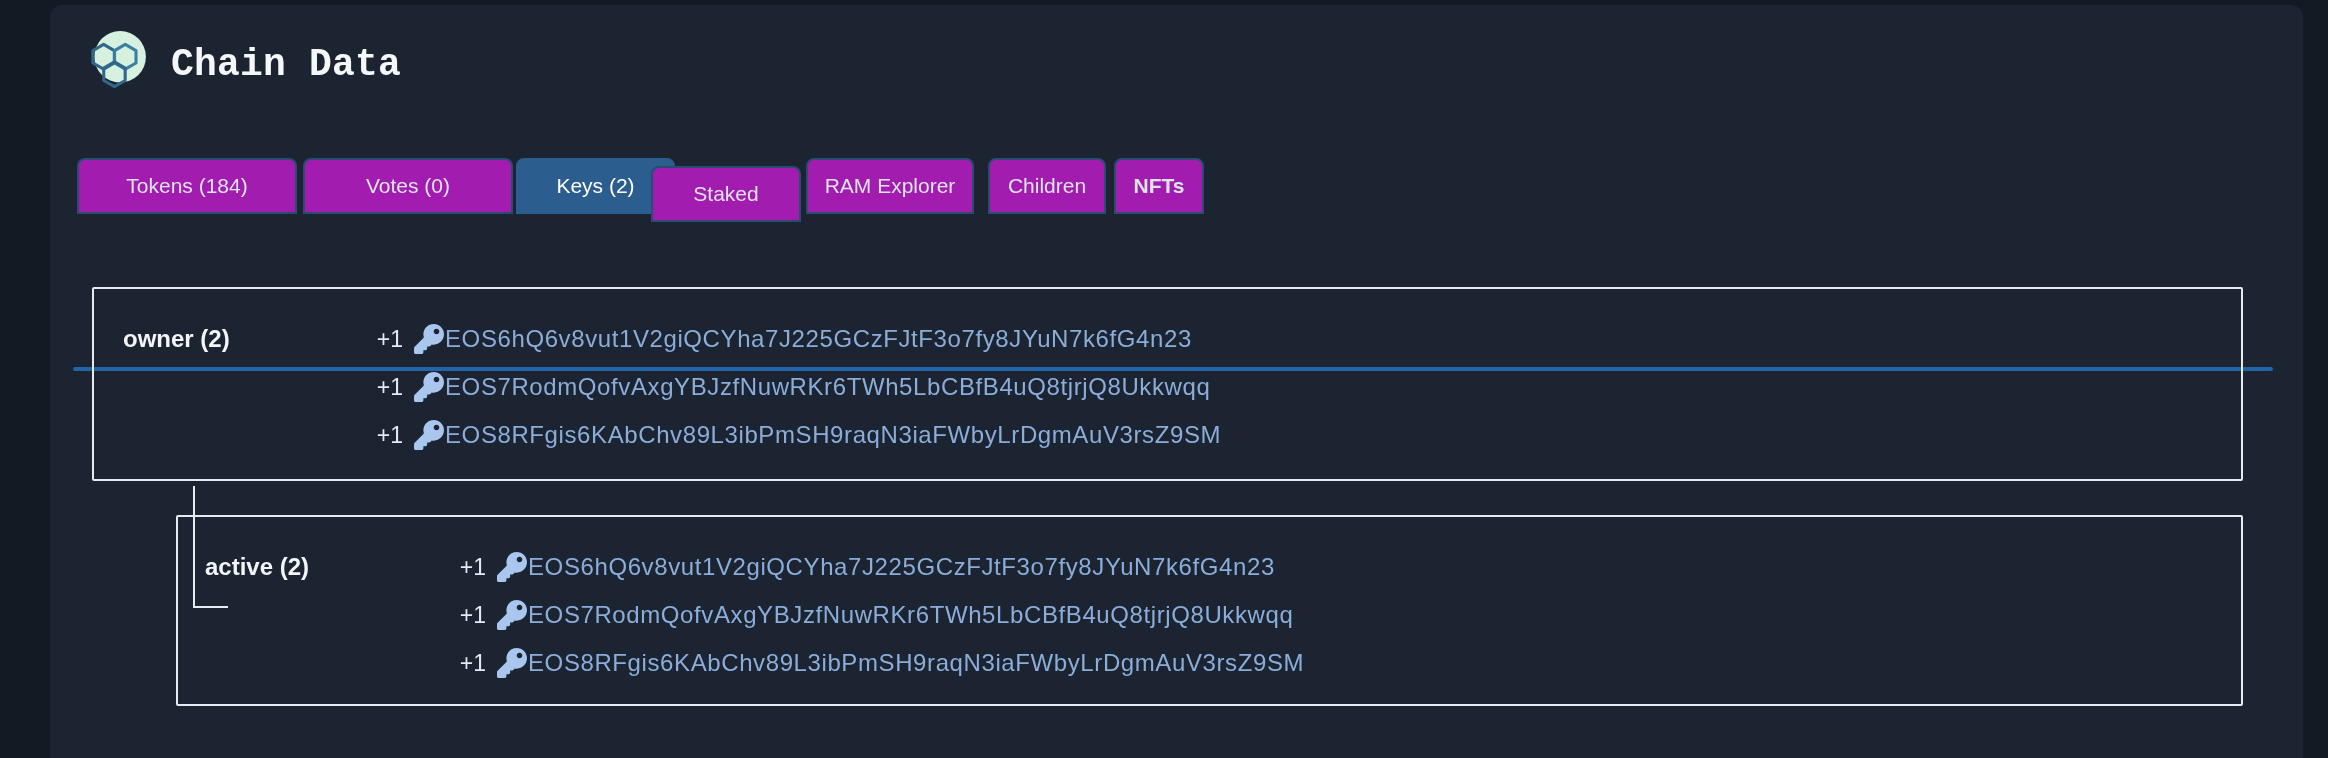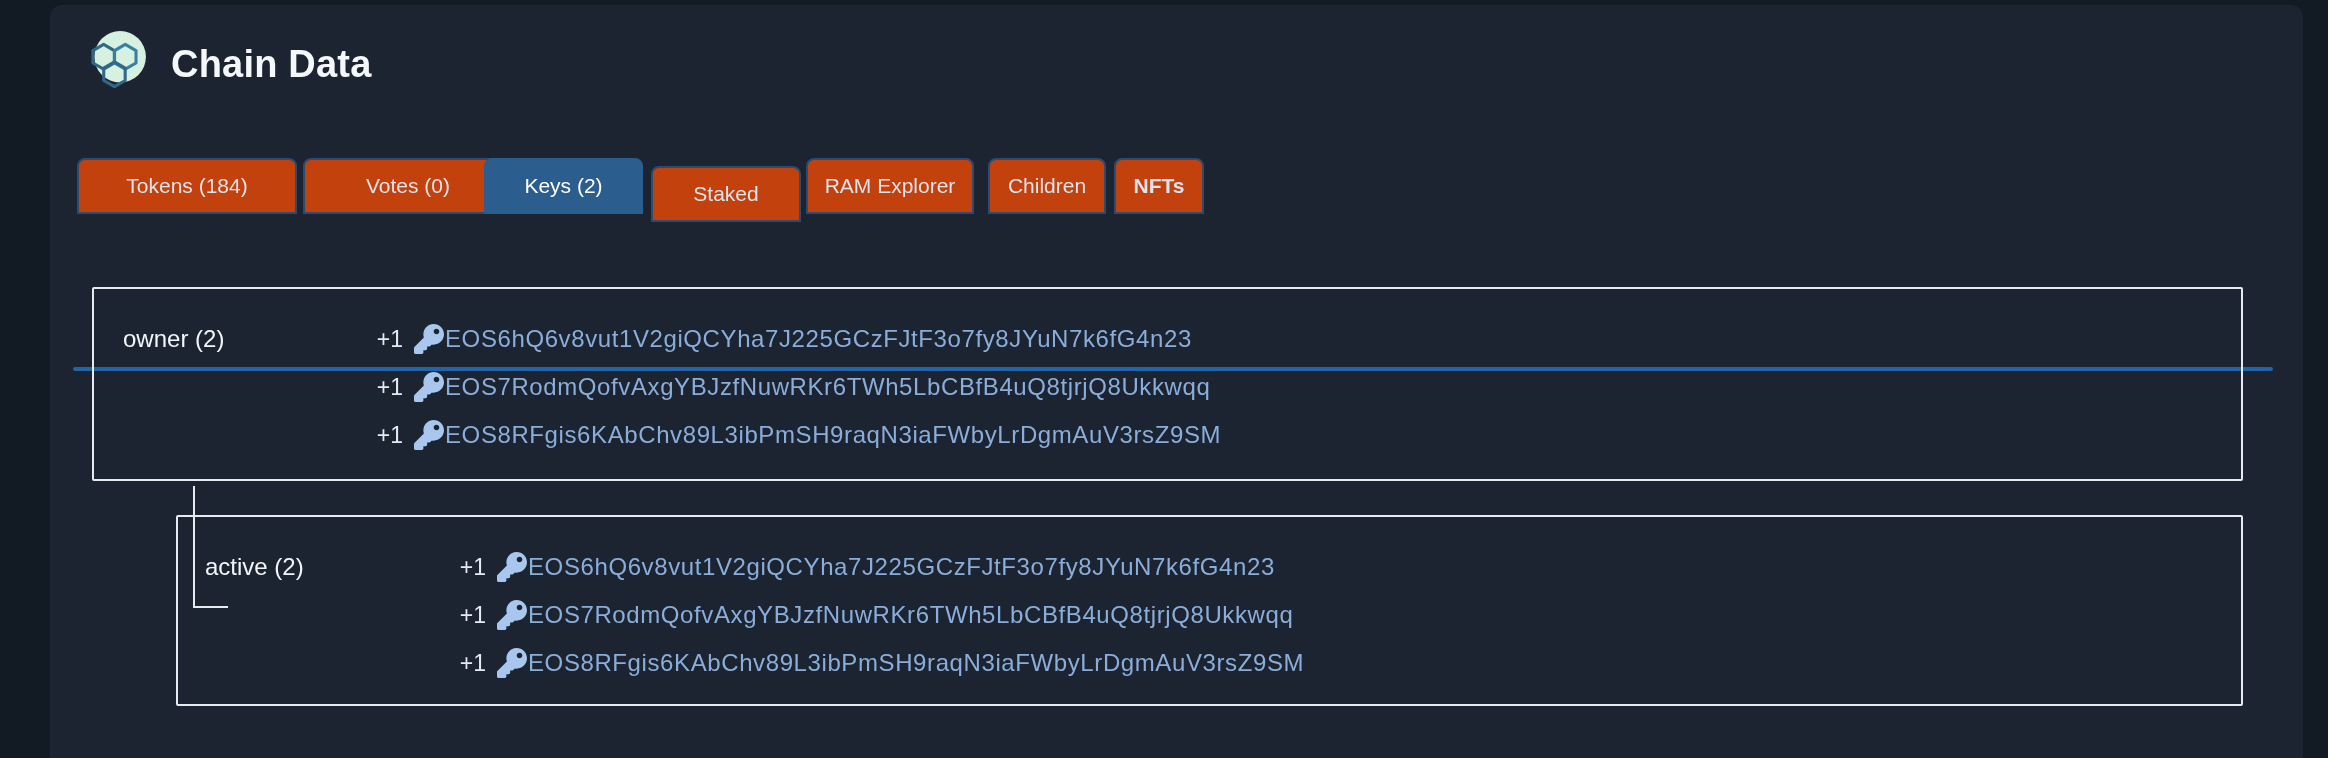--- a/index.html
+++ b/index.html
@@ -10,46 +10,46 @@
     -webkit-font-smoothing:antialiased;
   }
   .card{
     position:absolute;left:50px;top:5px;width:2253px;height:800px;
     background:#1b2430;border-radius:12px;
   }
   
   .header{position:absolute;left:33px;top:24px;height:70px;display:flex;align-items:center;}
   .logo{width:66px;height:66px;display:block;}
   .title{
-    margin-left:22px;font-size:38px;font-weight:700;color:#f5f8fa;letter-spacing:.2px;
+    margin-left:22px;font-size:38px;font-weight:700;color:#f5f8fa;letter-spacing:.2px;font-family:Liberation Mono, monospace;
   }
   
   .tabs{position:absolute;left:0;top:153px;width:2253px;height:60px;}
   .tab{
     position:absolute;top:0;height:56px;box-sizing:border-box;
-    background:#c2410c;border:2px solid #2b4b70;border-radius:8px 8px 0 0;
+    background:#a21caf;border:2px solid #2b4b70;border-radius:8px 8px 0 0;
     color:#dde4ec;font-size:21px;
     display:flex;align-items:center;justify-content:center;
     cursor:pointer;
   }
-  .tab.active{background:#2b5d8f;border-color:#2b5d8f;color:#ffffff;}
+  .tab.active{background:#2b5d8f;border-color:#2b5d8f;color:#ffffff;margin-left:32px;}
   .tab-underline{
     position:absolute;left:23px;top:209px;width:2200px;height:4px;
     background:#2164a8;border-radius:2px;
   }
   
   .perm-box{
     position:absolute;box-sizing:border-box;
     border:2px solid #e6ebf2;border-radius:2px;background:transparent;
   }
   .perm-box.owner{left:42px;top:282px;width:2151px;height:194px;}
   .perm-box.active-perm{left:126px;top:510px;width:2067px;height:191px;}
   .perm-label{
     position:absolute;top:33px;height:34px;line-height:34px;
-    font-size:24px;font-weight:400;color:#f2f6fa;
+    font-size:24px;font-weight:700;color:#f2f6fa;
   }
   .perm-box.owner .perm-label{left:29px;}
   .perm-box.active-perm .perm-label{left:27px;text-align:right;}
   .key-rows{position:absolute;top:33px;display:flex;flex-direction:column;gap:14px;}
   .perm-box.owner .key-rows{left:281px;}
   .perm-box.active-perm .key-rows{left:280px;}
   .key-row{display:flex;align-items:center;height:34px;}
   .key-weight{
     width:28px;text-align:right;font-size:23px;color:#e4eaf1;flex:0 0 auto;
   }

